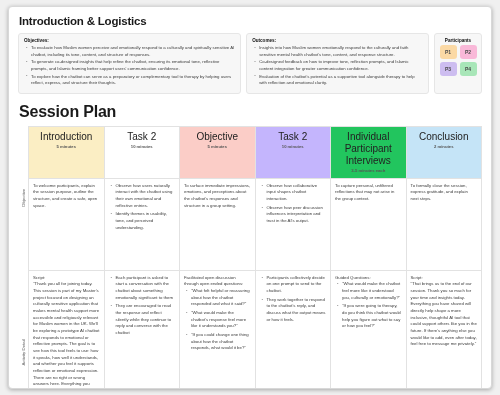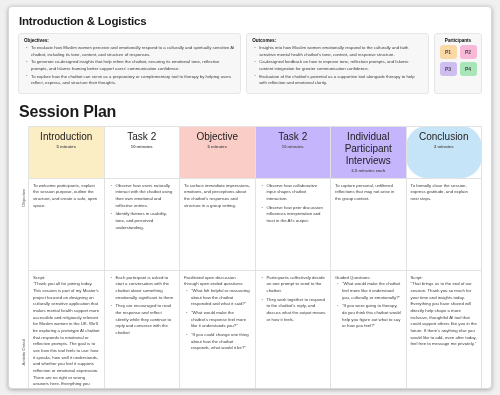--- a/index.html
+++ b/index.html
@@ -227,25 +227,25 @@
               <div class="h-dur">10 minutes</div>
             </th>
             <th class="hcell" style="background: rgb(251, 205, 199);">
               <div class="h-name">Objective</div>
               <div class="h-dur">5 minutes</div>
             </th>
             <th class="hcell" style="background: #c4b5fd;">
               <div class="h-name">Task 2</div>
               <div class="h-dur">10 minutes</div>
             </th>
-            <th class="hcell" style="background: #c4b5fd;">
+            <th class="hcell" style="background: #22c55e;">
               <div class="h-name">Individual Participant Interviews</div>
               <div class="h-dur">3-5 minutes each</div>
             </th>
-            <th class="hcell" style="background: rgb(197, 228, 247); border-radius: 21px;">
+            <th class="hcell" style="background: rgb(197, 228, 247);">
               <div class="h-name">Conclusion</div>
               <div class="h-dur">2 minutes</div>
             </th>
           </tr>
         </thead>
         <tbody>
           <tr class="obj-row">
             <td class="cell">
               <p class="lead">To welcome participants, explain the session purpose, outline the structure, and create a safe, open space.</p>
             </td>

